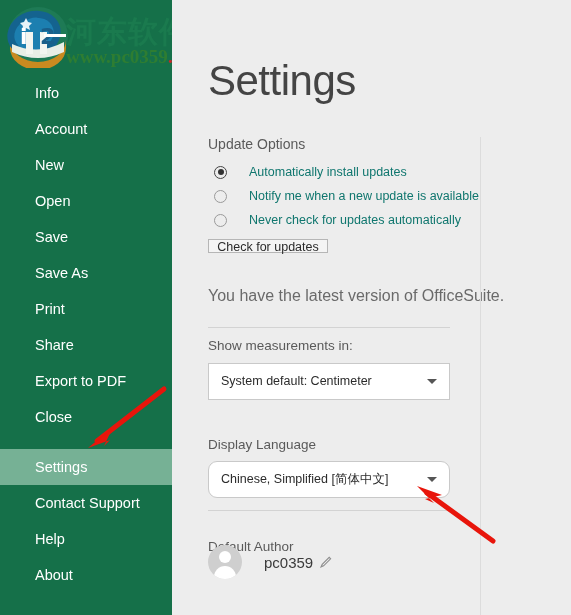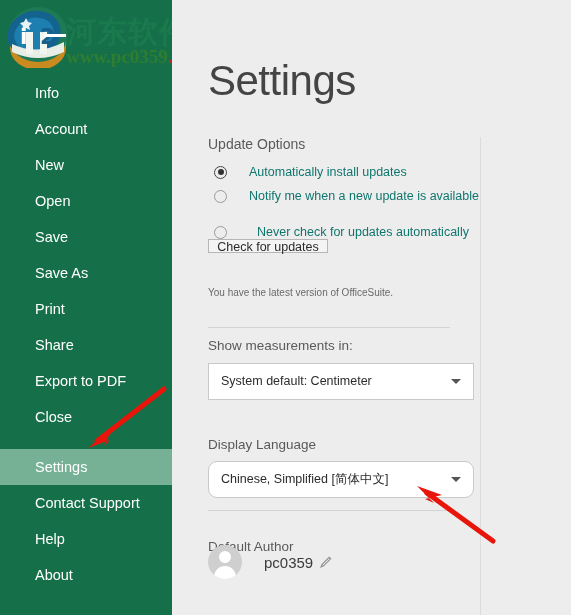--- a/index.html
+++ b/index.html
@@ -121,37 +121,37 @@
     background: #333;
   }
   .radio-label {
     margin-left: 22px;
     font-size: 12.5px;
     color: #0f766e;
     white-space: nowrap;
   }
   #radio-row-0 { top: 162px; }
   #radio-row-1 { top: 186px; }
-  #radio-row-2 { top: 222px; gap: 8px; }
+  #radio-row-2 { top: 210px; }
 
   #check-updates-btn {
     position: absolute;
     left: 36px; top: 239px;
     width: 120px; height: 14px;
     background: #f4f4f4;
     border: 1px solid #b6b6b6;
     font-family: "Liberation Sans", sans-serif;
     font-size: 12.5px;
     color: #2b2b2b;
     cursor: pointer;
   }
   #version-text {
     position: absolute;
     left: 36px; top: 287px;
-    font-size: 10px;
+    font-size: 16px;
     color: #6a6a6a;
     white-space: nowrap;
   }
 
   .divider {
     position: absolute;
     left: 36px;
     width: 242px;
     height: 1px;
     background: #d3d3d3;
@@ -159,21 +159,21 @@
   #divider-1 { top: 327px; }
   #divider-2 { top: 510px; }
 
   #measure-label { position: absolute; left: 36px; top: 338px; }
   #language-label { position: absolute; left: 36px; top: 437px; }
   #author-label   { position: absolute; left: 36px; top: 539px; }
 
   .combo {
     position: absolute;
     left: 36px;
-    width: 266px; height: 37px;
+    width: 242px; height: 37px;
     background: #ffffff;
     border: 1px solid #c9c9c9;
     cursor: pointer;
   }
   #combo-measure  { top: 363px; }
   #combo-language { top: 461px; border-radius: 9px; }
   .combo-value {
     position: absolute;
     left: 12px; top: 0;
     height: 35px; line-height: 35px;

